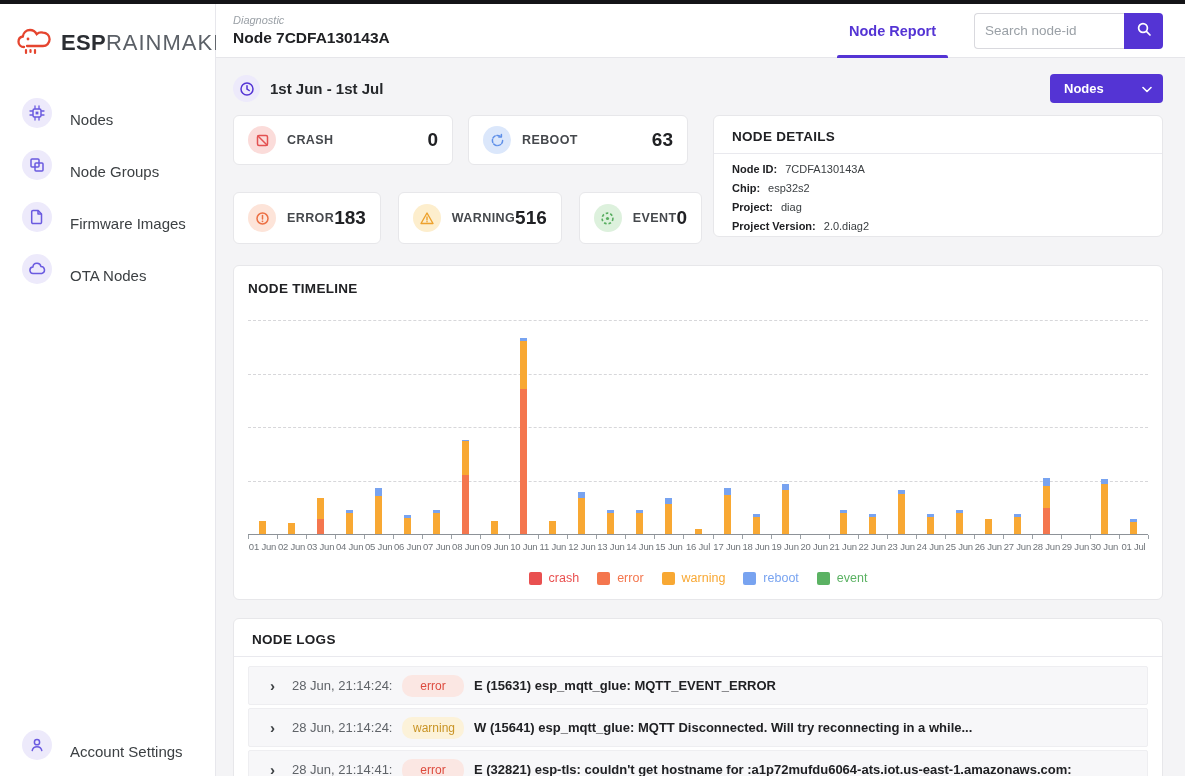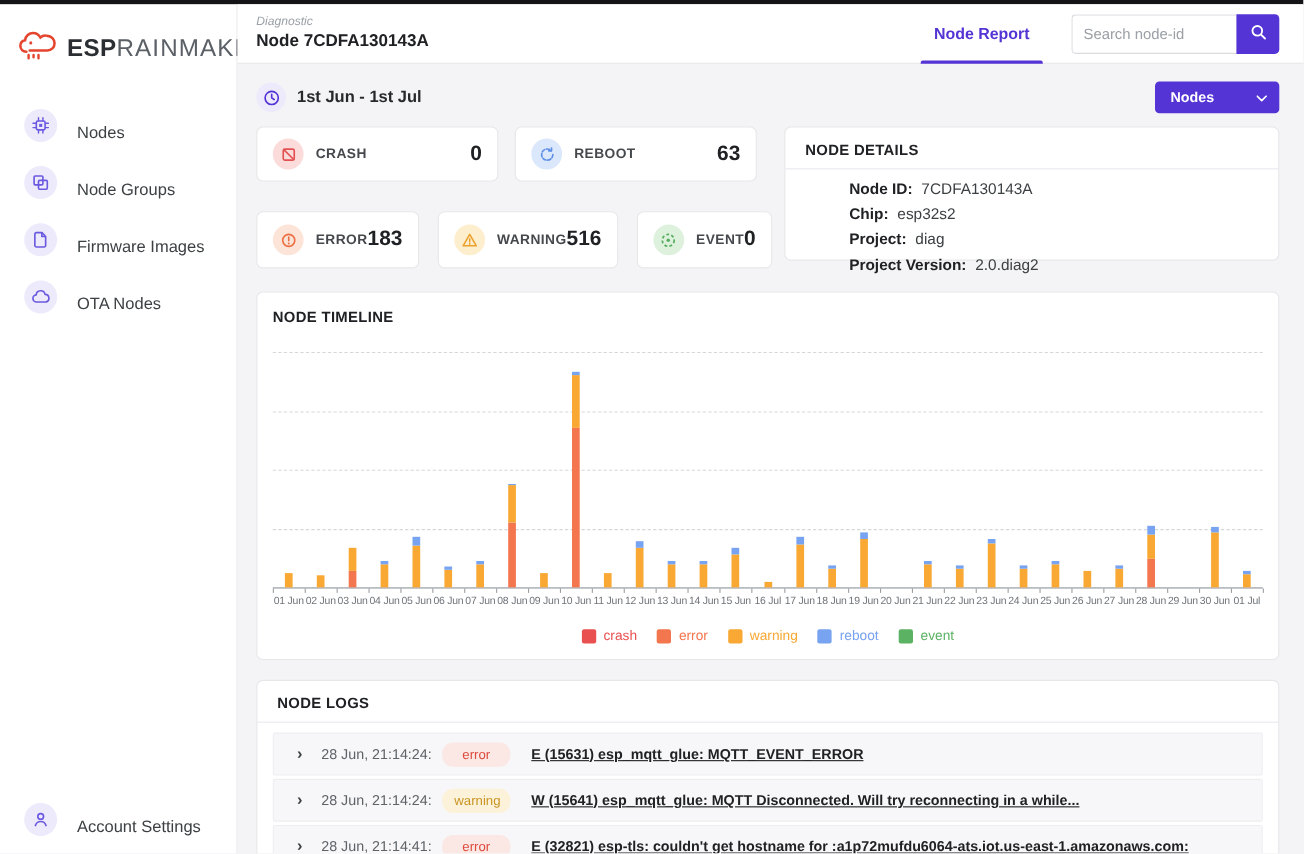--- a/index.html
+++ b/index.html
@@ -67,21 +67,21 @@
                align-items:center; justify-content:center; flex-shrink:0; margin-right:11px; }
   .stat-label { font-size:12.5px; font-weight:700; color:#45484c; letter-spacing:.4px; }
   .stat-value { margin-left:auto; font-size:19px; font-weight:700; color:#202124; }
   .bg-crash { background:#fbdcda; } .bg-reboot { background:#dbe7fb; }
   .bg-error { background:#fde4d9; } .bg-warning { background:#fdeecd; }
   .bg-event { background:#ddf1dd; }
 
   .details-card { flex:1; padding:13px 18px 14px; height:122px; }
   .panel-title { font-size:13.5px; font-weight:700; color:#202124; letter-spacing:.3px; }
   .panel-divider { border-bottom:1px solid #e9e9ee; margin:9px -18px 9px -18px; }
-  .detail-line { font-size:14px; margin-bottom:7px; color:#3c4043;margin-left:40px; }
+  .detail-line { font-size:11px; margin-bottom:7px; color:#3c4043; }
   .detail-line b { color:#202124; margin-right:8px; }
 
   
   .timeline-card { padding:15px 14px 14px; margin-bottom:18px; }
   .plot-wrap { margin-top:24px; }
   .plot { position:relative; height:215px; border-bottom:1px solid #8d9298; }
   .gridline { position:absolute; left:0; right:0; height:0;
               border-top:1px dashed #d7d7da; }
   .bar-seg { position:absolute; }
   .axis { position:relative; height:20px; }
@@ -99,21 +99,21 @@
   .log-rows { margin-top:0; }
   .log-row { background:#f7f7f9; border:1px solid #eeeef1; border-radius:2px;
              height:39px; display:flex; align-items:center; padding-left:21px;
              margin-bottom:3px; cursor:pointer; }
   .log-chevron { font-size:15px; font-weight:700; color:#3c4043; width:22px; }
   .log-time { font-size:13px; color:#5f6368; width:110px; }
   .log-badge { font-size:12px; border-radius:10px; padding:4px 11px; width:62px;
                text-align:center; }
   .badge-error { background:#fbe7e3; color:#dd4b3e; }
   .badge-warning { background:#fcf2d9; color:#c99425; }
-  .log-msg { margin-left:19px; font-size:13px; font-weight:700; color:#202124;text-decoration:underline; }
+  .log-msg { margin-left:10px; font-size:13px; font-weight:700; color:#202124; }
 </style>
 </head>
 <body>
 
 <div class="topbar"></div>
 <div class="app">
 
   <aside class="sidebar">
     <div class="logo">
       <span>

